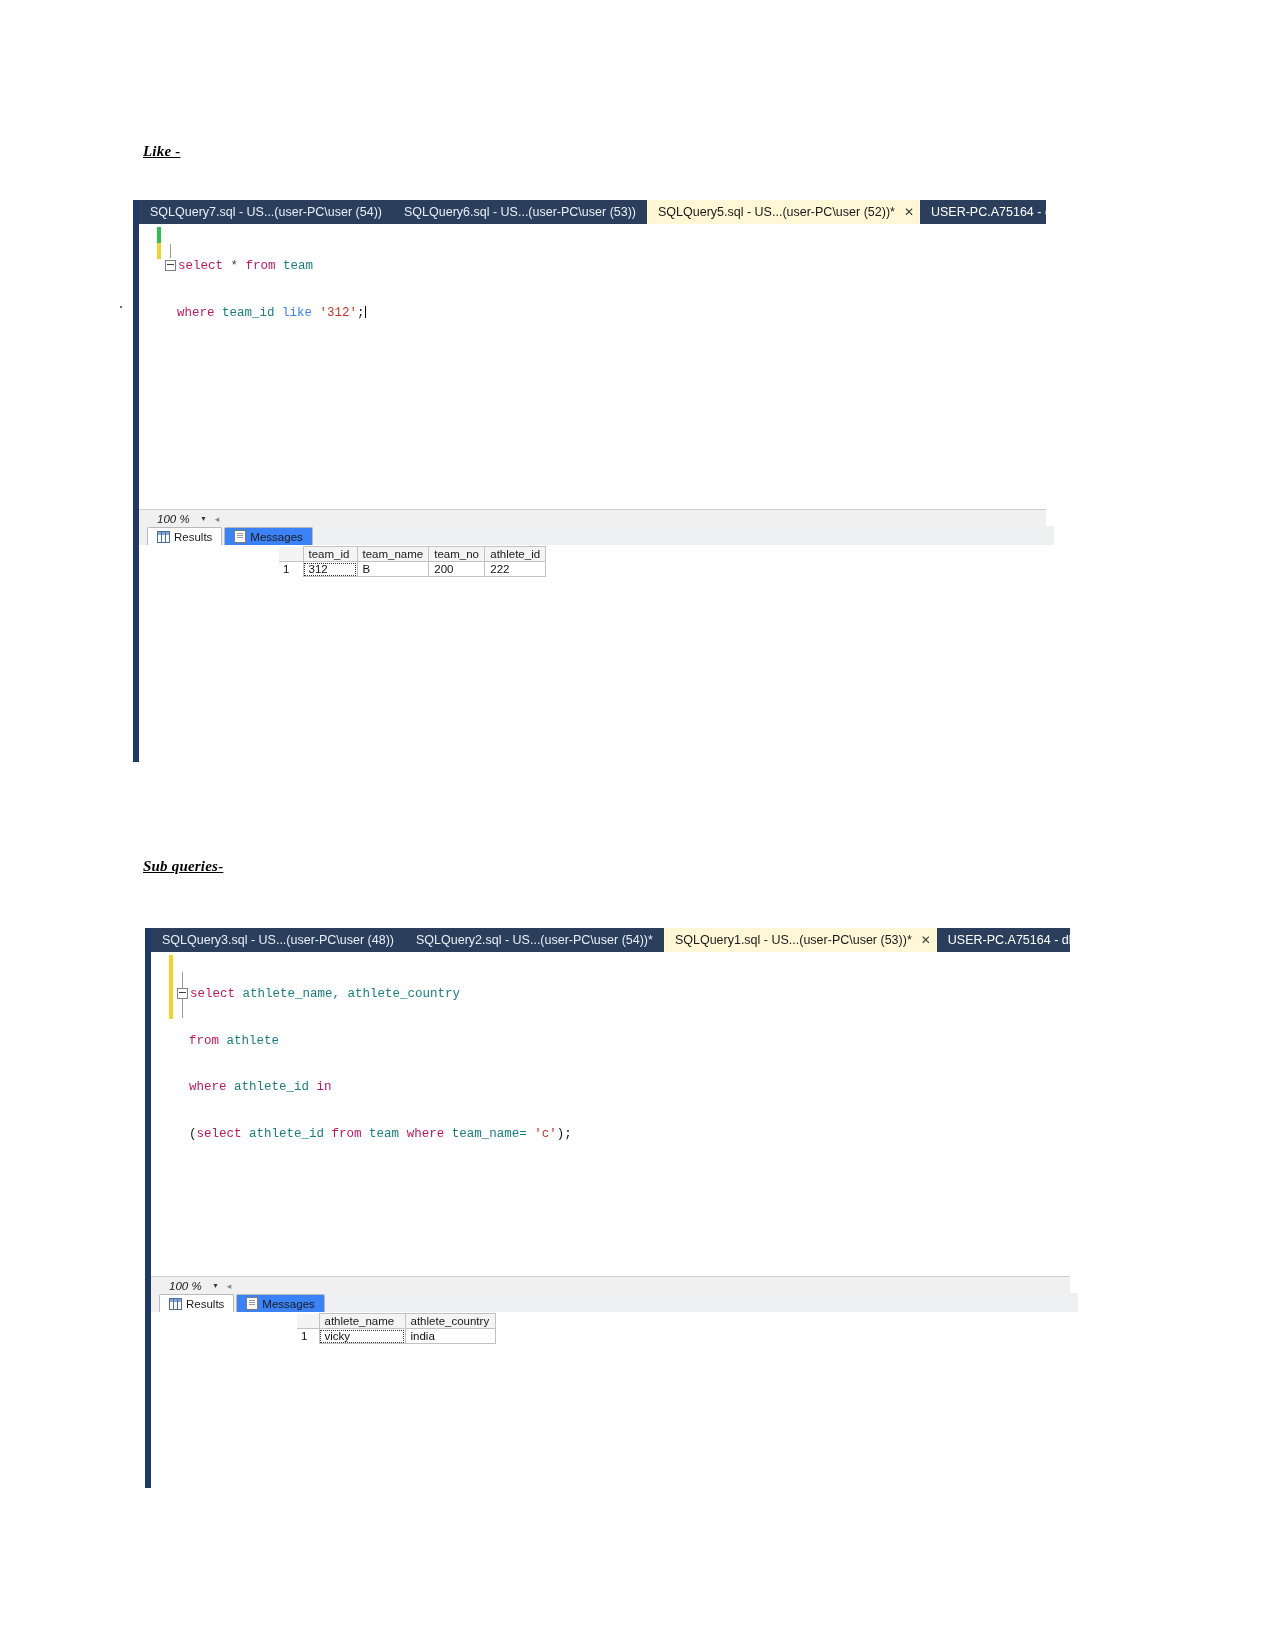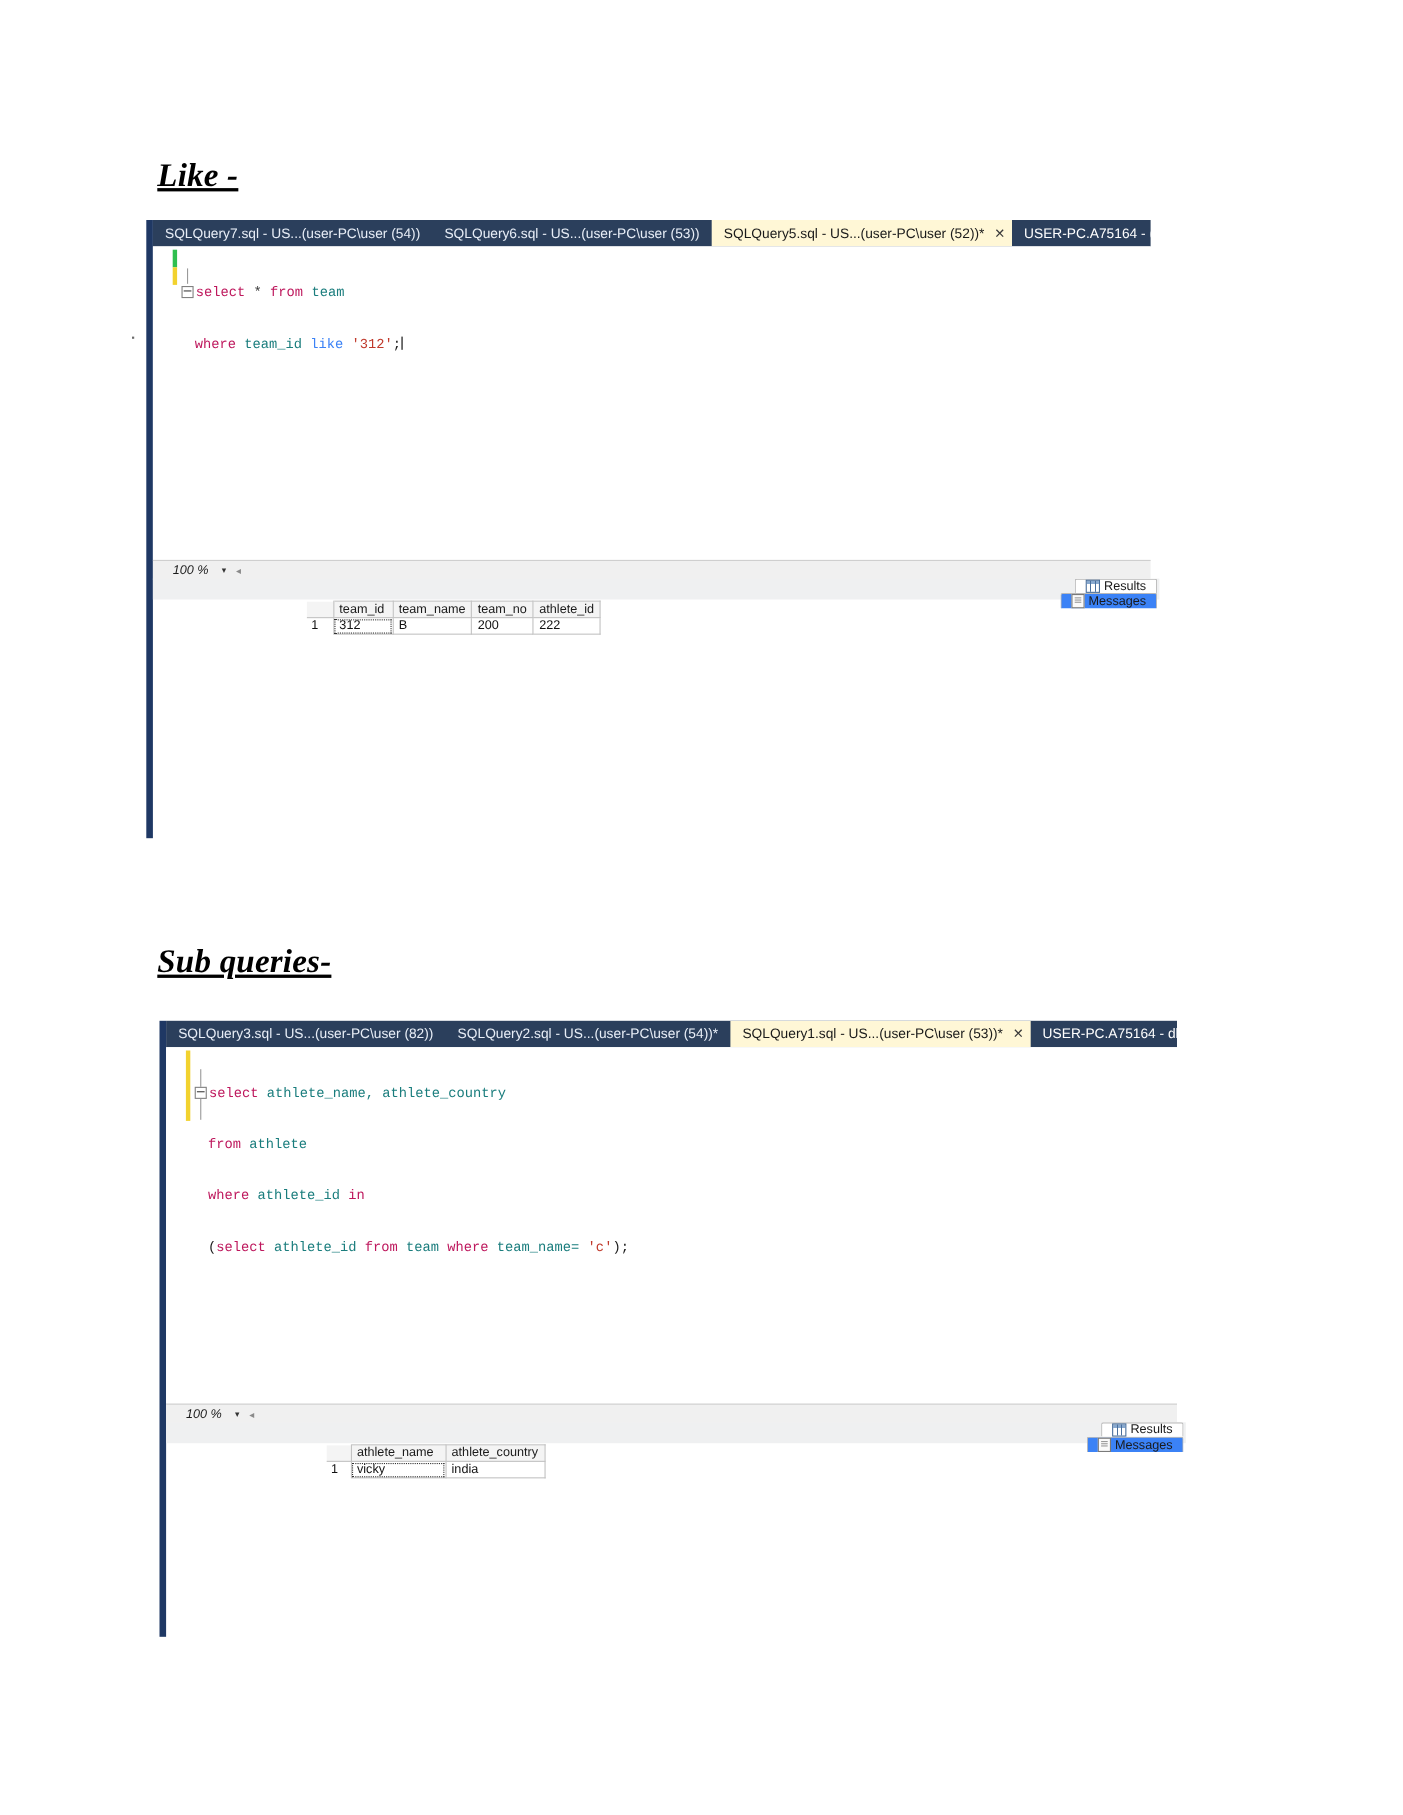--- a/index.html
+++ b/index.html
@@ -10,21 +10,21 @@
     position:relative;
     overflow:hidden;
   }
 
   
   .doc-heading {
     position:absolute;
     font-family:"Liberation Serif", serif;
     font-weight:bold;
     font-style:italic;
-    font-size:30px;
+    font-size:15px;
     color:#000;
     text-decoration:underline;
     letter-spacing:0.2px;
   }
   #heading-like { left:143px; top:143px; }
   #heading-sub  { left:143px; top:858px; }
 
   .stray-dot {
     position:absolute;
     left:120px; top:306px;
@@ -180,21 +180,20 @@
 
   
   .resultsbar {
     position:absolute;
     left:6px;
     height:19px;
     background:#eff0f1;
     display:flex;
     align-items:flex-end;
     padding-left:8px;
-    flex-direction:column;
   }
   #ssms-1 .resultsbar { top:326px; width:907px; }
   #ssms-2 .resultsbar { top:365px; width:919px; }
 
   .rtab {
     display:flex;
     align-items:center;
     gap:4px;
     height:17px;
     padding:0 9px;
@@ -356,21 +355,21 @@
   </tbody>
     </table>
 </div>
 
 <div class="ssms" id="ssms-2">
 
   <div class="left-rail"></div>
 
   <div class="tabstrip">
     <div class="tab">
-      <span>SQLQuery3.sql - US...(user-PC\user (82))</span>
+      <span>SQLQuery3.sql - US...(user-PC\user (48))</span>
     </div>
     <div class="tab">
       <span>SQLQuery2.sql - US...(user-PC\user (54))*</span>
     </div>
     <div class="tab active">
       <span>SQLQuery1.sql - US...(user-PC\user (53))*</span>
       <span class="close-x">✕</span>
     </div>
     <div class="tab doc-tab">
       <span>USER-PC.A75164 - dbo.team</span>

